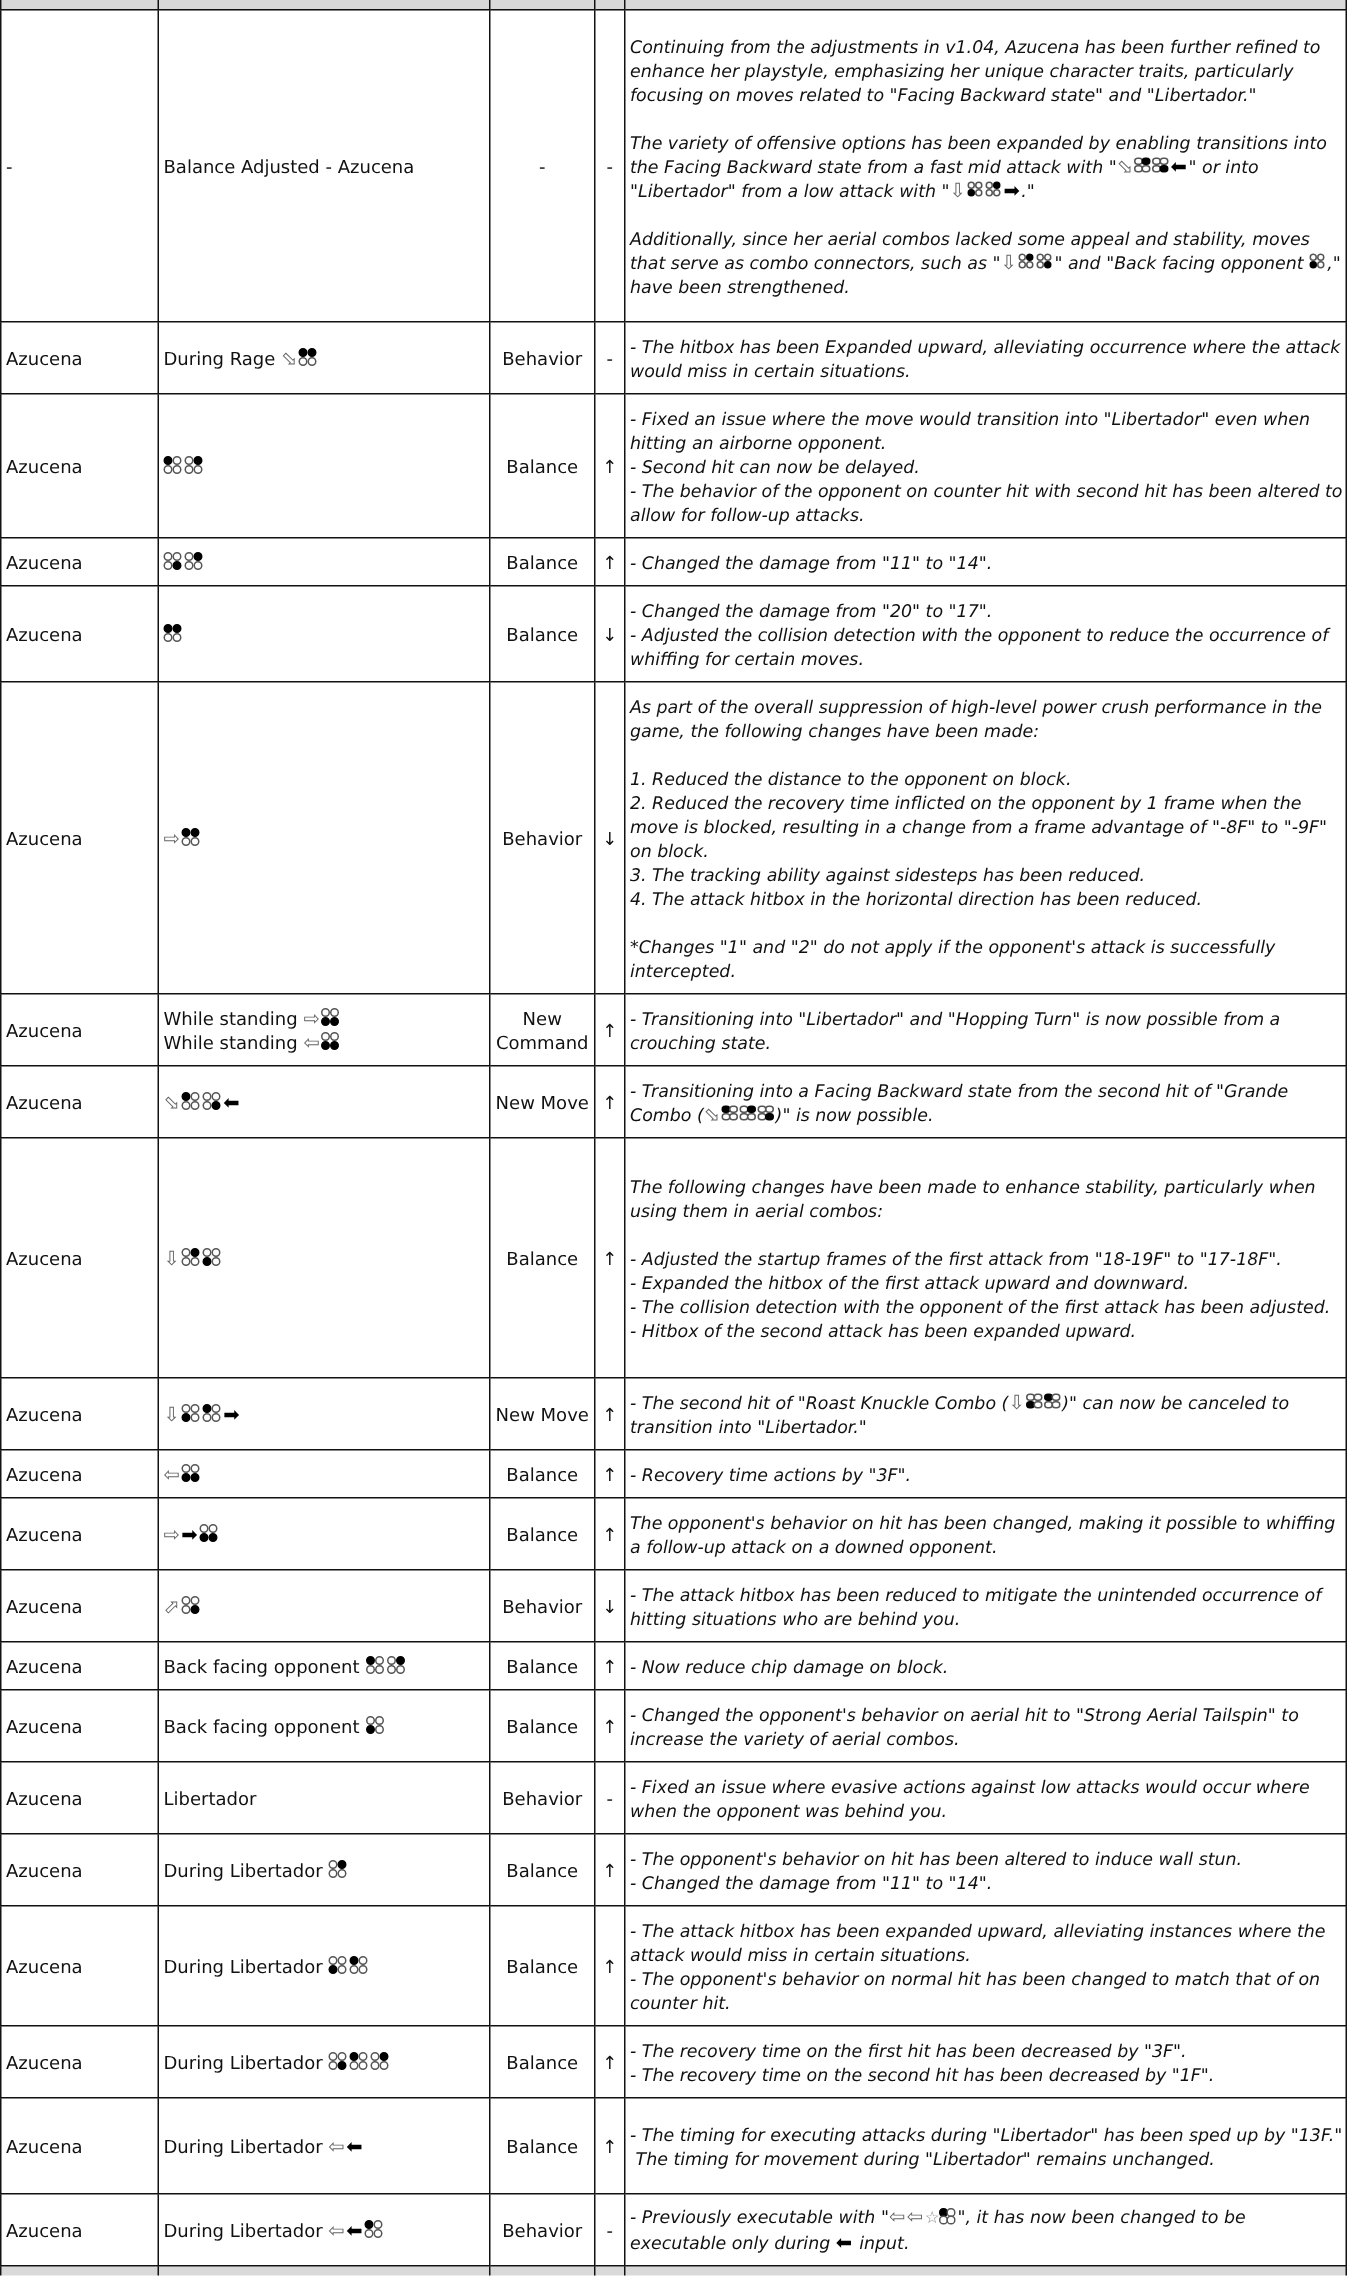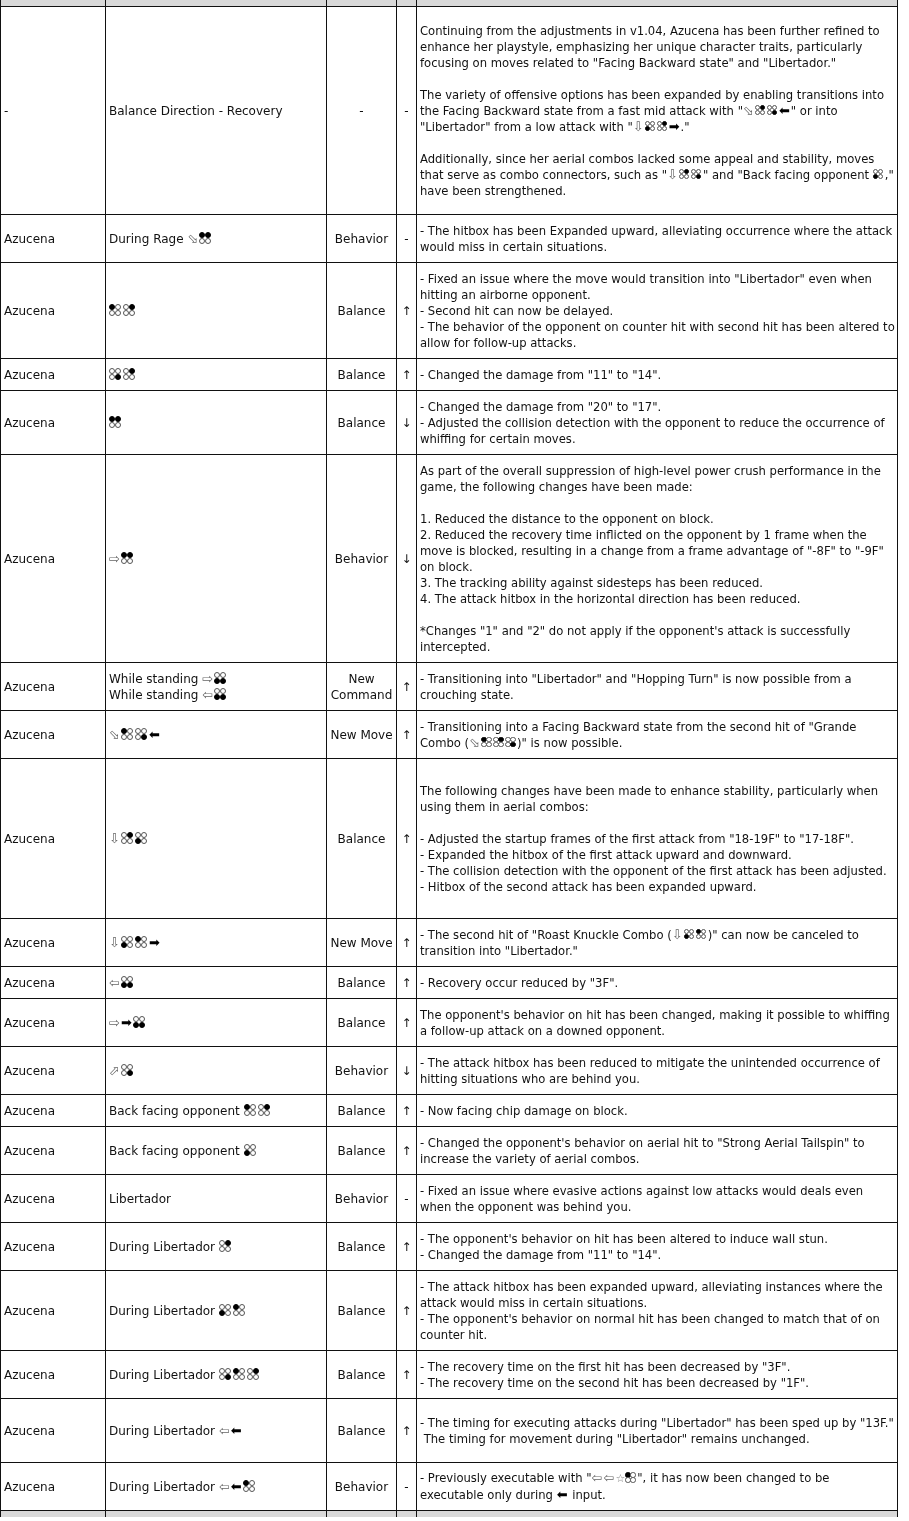--- a/index.html
+++ b/index.html
@@ -5,21 +5,21 @@
   html,body{margin:0;padding:0;background:#fff;}
   body{width:909px;height:1521px;overflow:hidden;font-family:"DejaVu Sans","Liberation Sans",sans-serif;font-size:12px;color:#111;}
   table{border-collapse:collapse;table-layout:fixed;width:898px;position:absolute;left:0;top:0;}
   td{border:1px solid #111;padding:2px 3px;vertical-align:middle;line-height:16px;}
   tr.hdr td{background:#d9d9d9;height:6px;padding:0;border-top:none;}
   tr.ftr td{background:#d9d9d9;height:6px;padding:0;border-bottom:none;}
   td.c-char{width:104px;}
   td.c-move{width:220px;}
   td.c-type{width:69px;text-align:center;}
   td.c-dir{width:19px;text-align:center;padding:0;}
-  td.c-desc{white-space:pre-wrap;font-size:11.6px;line-height:16px;padding:1px 2px 1px 3px;}
+  td.c-desc{white-space:pre-wrap;font-size:11.6px;line-height:16px;padding:1px 2px 1px 3px;font-style:italic;}
   .btn{display:inline-block;width:13px;height:13px;position:relative;vertical-align:-2px;margin:0 1px 0 0;}
   .btn i{position:absolute;width:6px;height:6px;border:1px solid #555;border-radius:50%;box-sizing:border-box;background:#fff;}
   .btn i.f{background:#000;border-color:#000;}
   .btn i:nth-child(1){left:0;top:0;}
   .btn i:nth-child(2){left:6px;top:0;}
   .btn i:nth-child(3){left:0;top:6px;}
   .btn i:nth-child(4){left:6px;top:6px;}
   .sm .btn{width:11px;height:11px;vertical-align:-1px;}
   .sm .btn i{width:5.5px;height:5.5px;}
   .sm .btn i:nth-child(2),.sm .btn i:nth-child(4){left:5px;}
@@ -35,21 +35,21 @@
   <tbody id="tbody">
     <tr class="hdr">
       <td class="c-char"></td>
       <td class="c-move"></td>
       <td class="c-type"></td>
       <td class="c-dir"></td>
       <td class="c-desc"></td>
     </tr>
   <tr style="height: 208px;">
         <td class="c-char">-</td>
-        <td class="c-move">Balance Direction - Recovery</td>
+        <td class="c-move">Balance Adjusted - Azucena</td>
         <td class="c-type">-</td>
         <td class="c-dir">-</td>
         <td class="c-desc sm">Continuing from the adjustments in v1.04, Azucena has been further refined to enhance her playstyle, emphasizing her unique character traits, particularly focusing on moves related to "Facing Backward state" and "Libertador."<br><br>The variety of offensive options has been expanded by enabling transitions into the Facing Backward state from a fast mid attack with "<span class="arr">⬂</span><span class="btn"><i></i><i class="f"></i><i></i><i></i></span><span class="btn"><i></i><i></i><i></i><i class="f"></i></span><span class="arr h">⬅</span>" or into "Libertador" from a low attack with "<span class="arr">⇩</span><span class="btn"><i></i><i></i><i class="f"></i><i></i></span><span class="btn"><i></i><i class="f"></i><i></i><i></i></span><span class="arr h">➡</span>."<br><br>Additionally, since her aerial combos lacked some appeal and stability, moves that serve as combo connectors, such as "<span class="arr">⇩</span><span class="btn"><i></i><i class="f"></i><i></i><i></i></span><span class="btn"><i></i><i></i><i></i><i class="f"></i></span>" and "Back facing opponent <span class="btn"><i></i><i></i><i class="f"></i><i></i></span>," have been strengthened.</td>
       </tr>
       <tr style="height: 48px;">
         <td class="c-char">Azucena</td>
         <td class="c-move">During Rage <span class="arr">⬂</span><span class="btn"><i class="f"></i><i class="f"></i><i></i><i></i></span></td>
         <td class="c-type">Behavior</td>
         <td class="c-dir">-</td>
         <td class="c-desc sm">- The hitbox has been Expanded upward, alleviating occurrence where the attack would miss in certain situations.</td>
@@ -108,56 +108,56 @@
         <td class="c-move"><span class="arr">⇩</span><span class="btn"><i></i><i></i><i class="f"></i><i></i></span><span class="btn"><i class="f"></i><i></i><i></i><i></i></span><span class="arr h">➡</span></td>
         <td class="c-type">New Move</td>
         <td class="c-dir">↑</td>
         <td class="c-desc sm">- The second hit of "Roast Knuckle Combo (<span class="arr">⇩</span><span class="btn"><i></i><i></i><i class="f"></i><i></i></span><span class="btn"><i class="f"></i><i></i><i></i><i></i></span>)" can now be canceled to transition into "Libertador."</td>
       </tr>
       <tr style="height: 32px;">
         <td class="c-char">Azucena</td>
         <td class="c-move"><span class="arr">⇦</span><span class="btn"><i></i><i></i><i class="f"></i><i class="f"></i></span></td>
         <td class="c-type">Balance</td>
         <td class="c-dir">↑</td>
-        <td class="c-desc sm">- Recovery occur reduced by "3F".</td>
+        <td class="c-desc sm">- Recovery time actions by "3F".</td>
       </tr>
       <tr style="height: 48px;">
         <td class="c-char">Azucena</td>
         <td class="c-move"><span class="arr">⇨</span><span class="arr h">➡</span><span class="btn"><i></i><i></i><i class="f"></i><i class="f"></i></span></td>
         <td class="c-type">Balance</td>
         <td class="c-dir">↑</td>
         <td class="c-desc sm">The opponent's behavior on hit has been changed, making it possible to whiffing a follow-up attack on a downed opponent.</td>
       </tr>
       <tr style="height: 48px;">
         <td class="c-char">Azucena</td>
         <td class="c-move"><span class="arr">⬀</span><span class="btn"><i></i><i></i><i></i><i class="f"></i></span></td>
         <td class="c-type">Behavior</td>
         <td class="c-dir">↓</td>
         <td class="c-desc sm">- The attack hitbox has been reduced to mitigate the unintended occurrence of hitting situations who are behind you.</td>
       </tr>
       <tr style="height: 32px;">
         <td class="c-char">Azucena</td>
         <td class="c-move">Back facing opponent <span class="btn"><i class="f"></i><i></i><i></i><i></i></span><span class="btn"><i></i><i class="f"></i><i></i><i></i></span></td>
         <td class="c-type">Balance</td>
         <td class="c-dir">↑</td>
-        <td class="c-desc sm">- Now facing chip damage on block.</td>
+        <td class="c-desc sm">- Now reduce chip damage on block.</td>
       </tr>
       <tr style="height: 48px;">
         <td class="c-char">Azucena</td>
         <td class="c-move">Back facing opponent <span class="btn"><i></i><i></i><i class="f"></i><i></i></span></td>
         <td class="c-type">Balance</td>
         <td class="c-dir">↑</td>
         <td class="c-desc sm">- Changed the opponent's behavior on aerial hit to "Strong Aerial Tailspin" to increase the variety of aerial combos.</td>
       </tr>
       <tr style="height: 48px;">
         <td class="c-char">Azucena</td>
         <td class="c-move">Libertador</td>
         <td class="c-type">Behavior</td>
         <td class="c-dir">-</td>
-        <td class="c-desc sm">- Fixed an issue where evasive actions against low attacks would deals even when the opponent was behind you.</td>
+        <td class="c-desc sm">- Fixed an issue where evasive actions against low attacks would occur where when the opponent was behind you.</td>
       </tr>
       <tr style="height: 48px;">
         <td class="c-char">Azucena</td>
         <td class="c-move">During Libertador <span class="btn"><i></i><i class="f"></i><i></i><i></i></span></td>
         <td class="c-type">Balance</td>
         <td class="c-dir">↑</td>
         <td class="c-desc sm">- The opponent's behavior on hit has been altered to induce wall stun.<br>- Changed the damage from "11" to "14".</td>
       </tr>
       <tr style="height: 80px;">
         <td class="c-char">Azucena</td>

